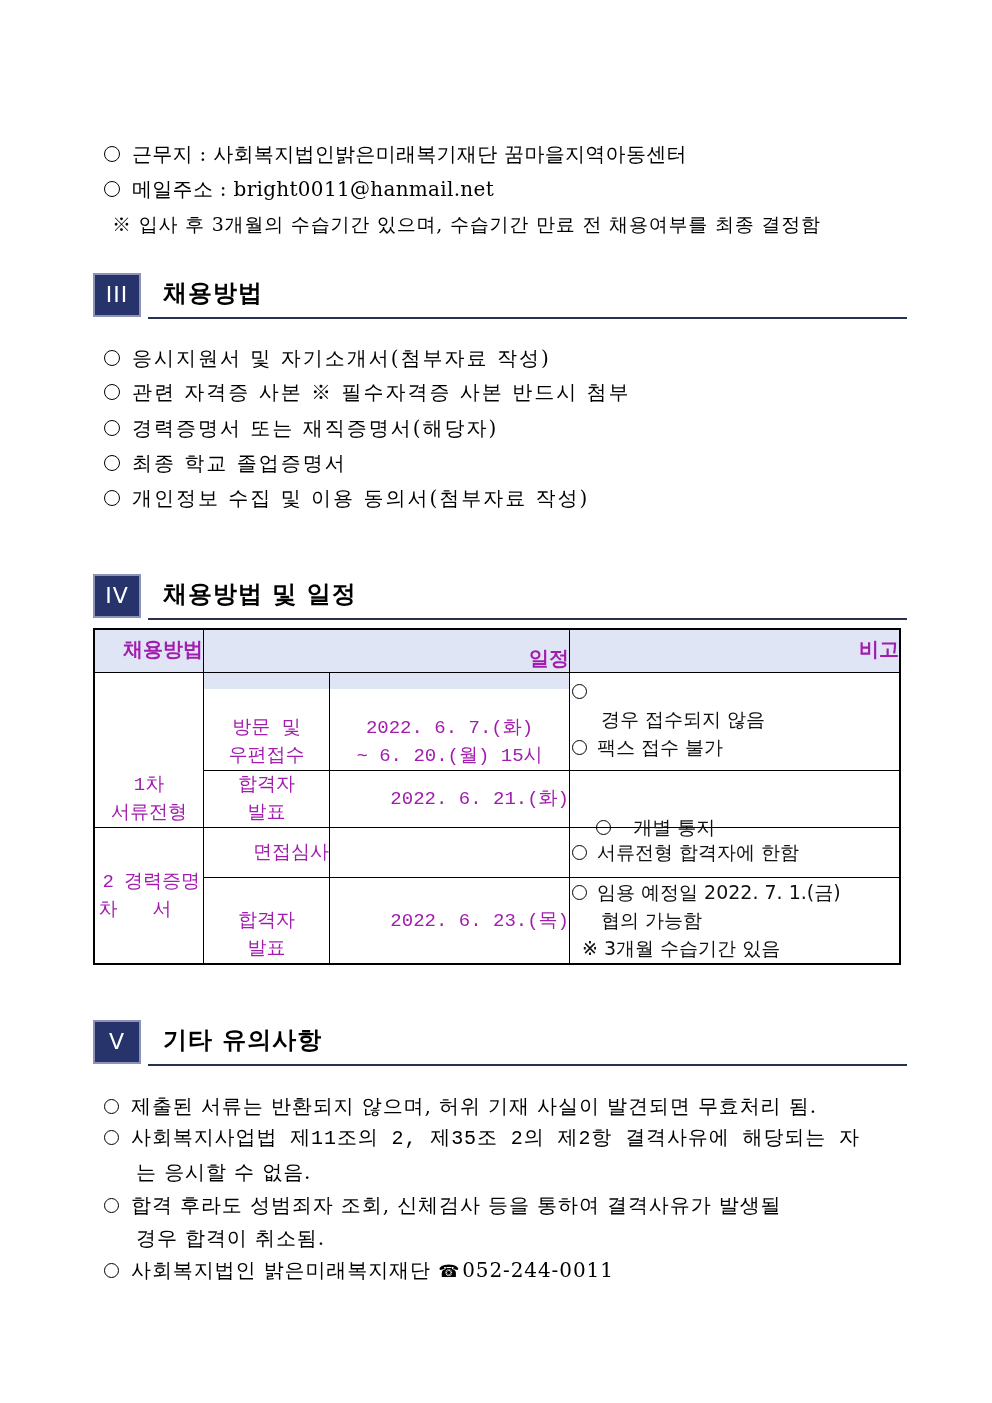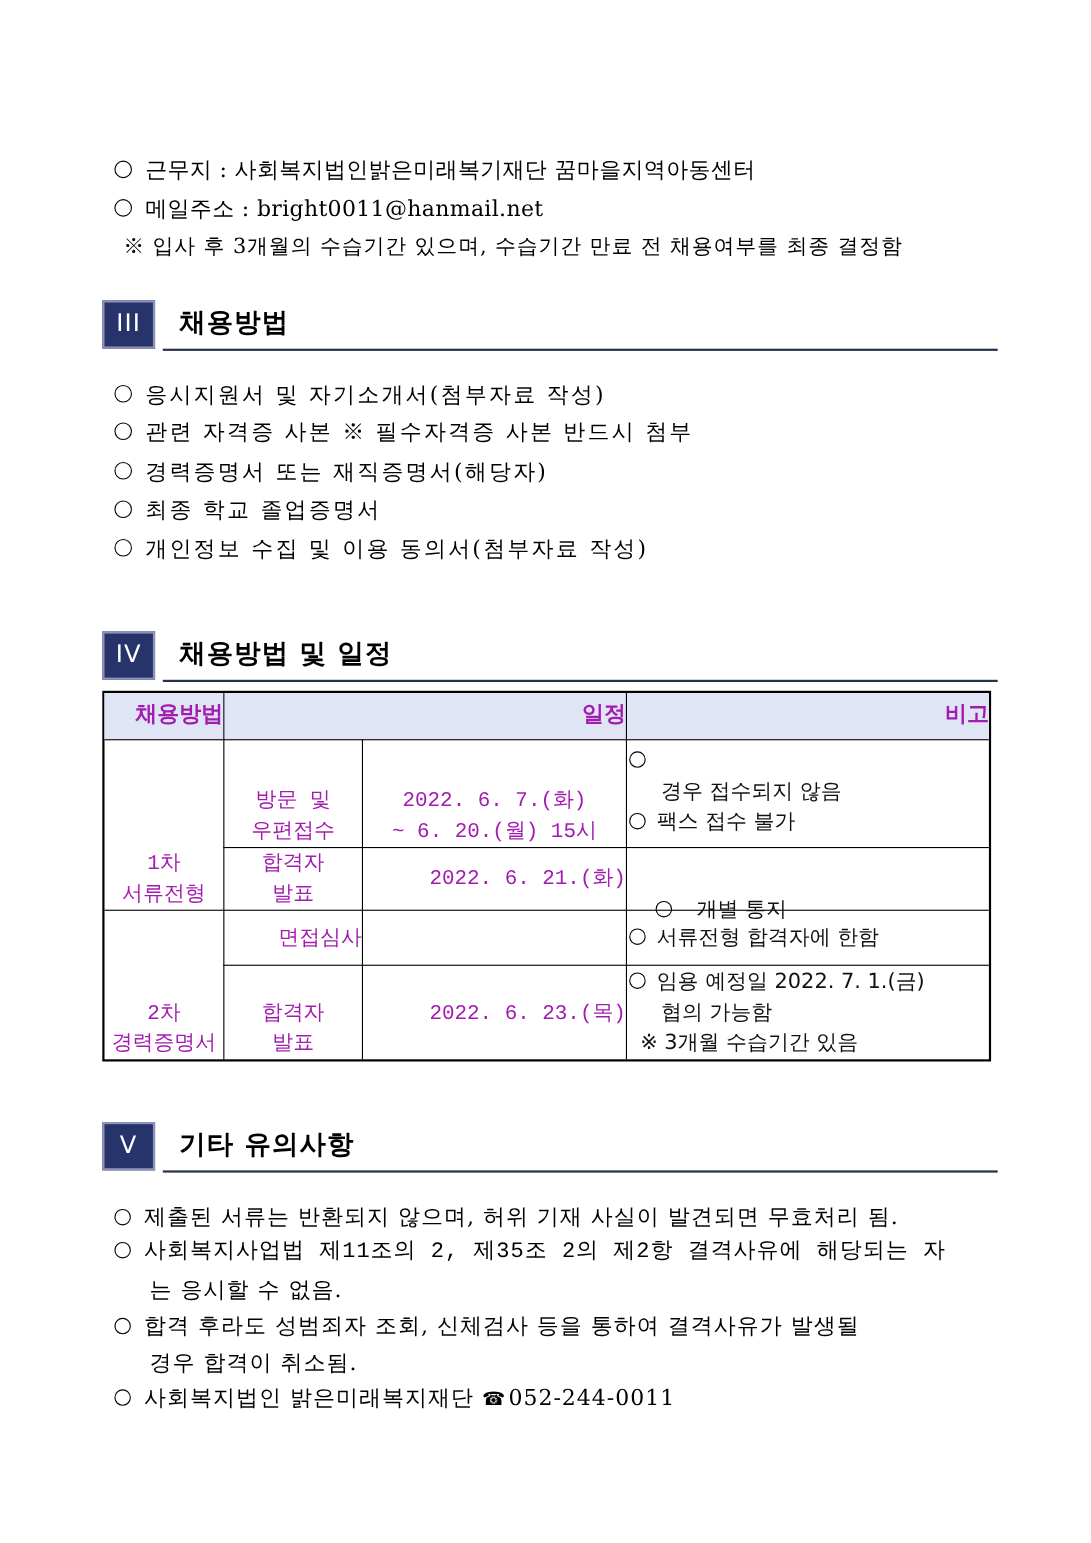--- a/index.html
+++ b/index.html
@@ -69,21 +69,21 @@
   <div class="badge">IV</div>
   <div class="sec-title">채용방법 및 일정</div>
   <div class="sec-rule"></div>
 </div>
 
 <div class="tbl">
 
   <div class="cell hdr" style="left:0; top:0; width:108px; height:42px;">
     <span>채용방법</span>
   </div>
-  <div class="cell hdr" style="left:109px; top:0; width:365px; height:42px;">
+  <div class="cell hdr" style="left:109px; top:0; width:365px; height:59px;">
     <span>일정</span>
   </div>
   <div class="cell hdr" style="left:475px; top:0; width:329px; height:42px;">
     <span>비고</span>
   </div>
 
   <div class="hline" style="left:0; right:0; top:42px;"></div>
   <div class="vline" style="left:108px; top:0; bottom:0;"></div>
   <div class="vline" style="left:234px; top:42px; bottom:0;"></div>
   <div class="vline" style="left:474px; top:0; bottom:0;"></div>
@@ -113,21 +113,21 @@
     <span>합격자</span>
     <span>발표</span>
   </div>
   <div class="cell" style="left:235px; top:141px; width:239px; height:56px;">
     <span>2022. 6. 21.(화)</span>
   </div>
   <div class="note" style="left:477px; top:155px; white-space:pre;">
     <span class="bullet"></span><span>  개별 통지</span>
   </div>
 
-  <div class="cell" style="left:0; top:198px; width:108px; height:135px; flex-direction:column;">
+  <div class="cell" style="left:0; top:198px; width:108px; height:135px; flex-direction:row;">
     <span>2차</span>
     <span>경력증명서</span>
   </div>
   <div class="cell" style="left:109px; top:198px; width:125px; height:49px;">
     <span>면접심사</span>
   </div>
   <div class="note" style="left:477px; top:208px;">
     <span class="bullet"></span><span>서류전형 합격자에 한함</span>
   </div>
 

